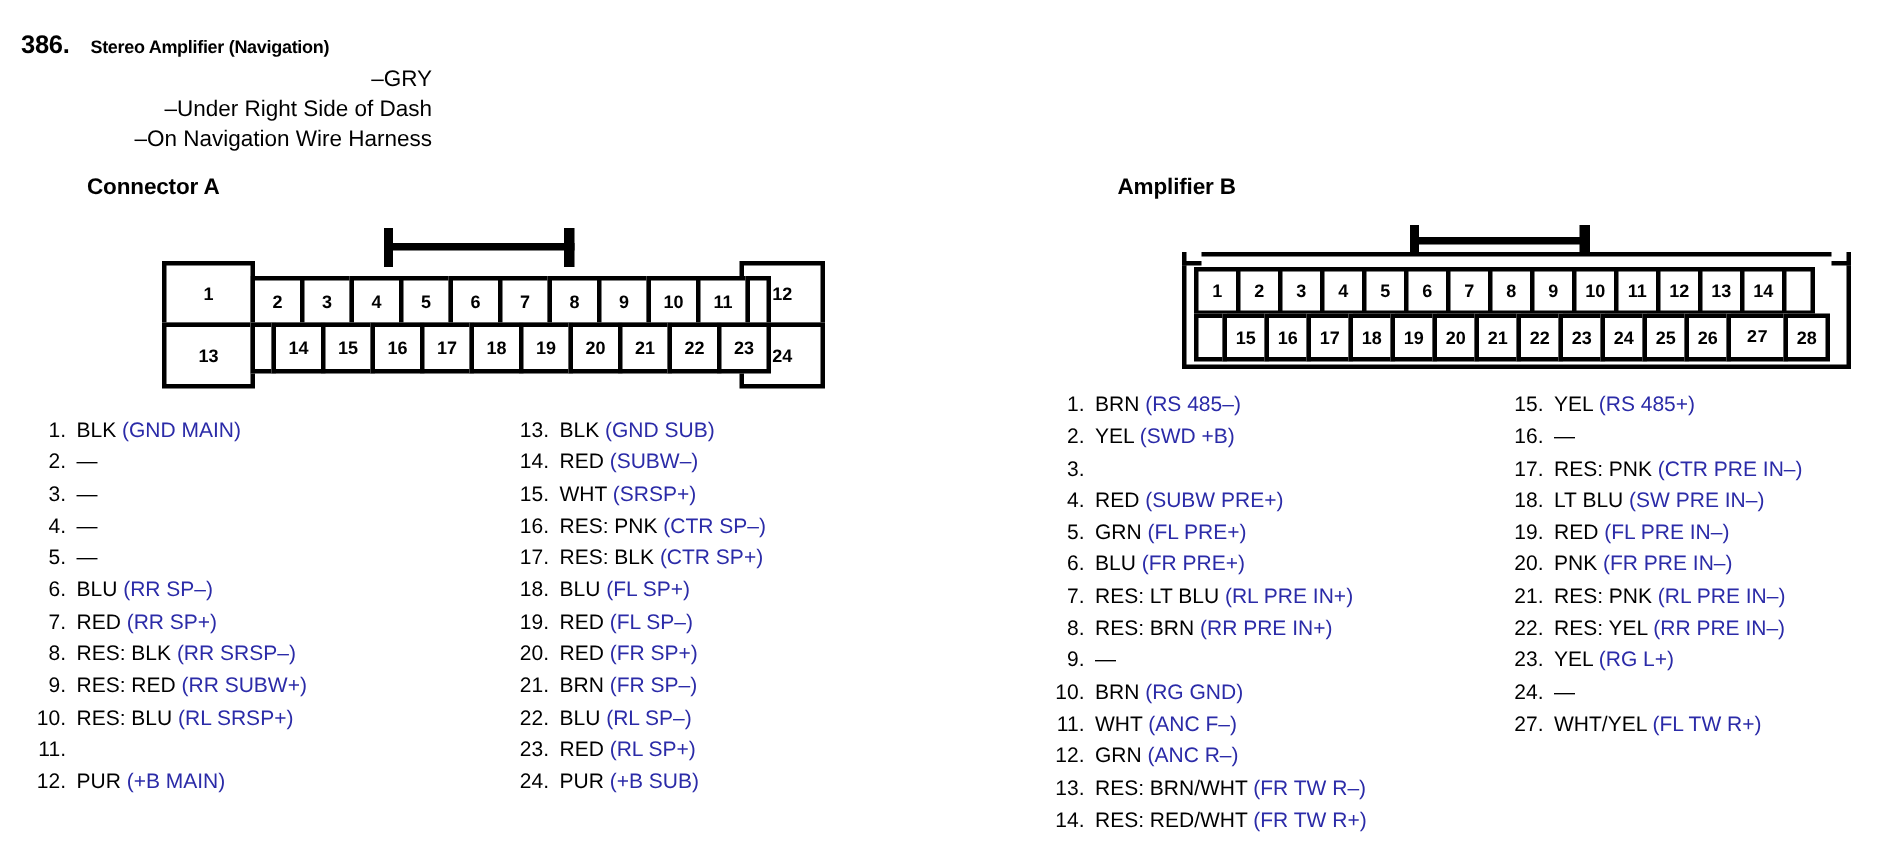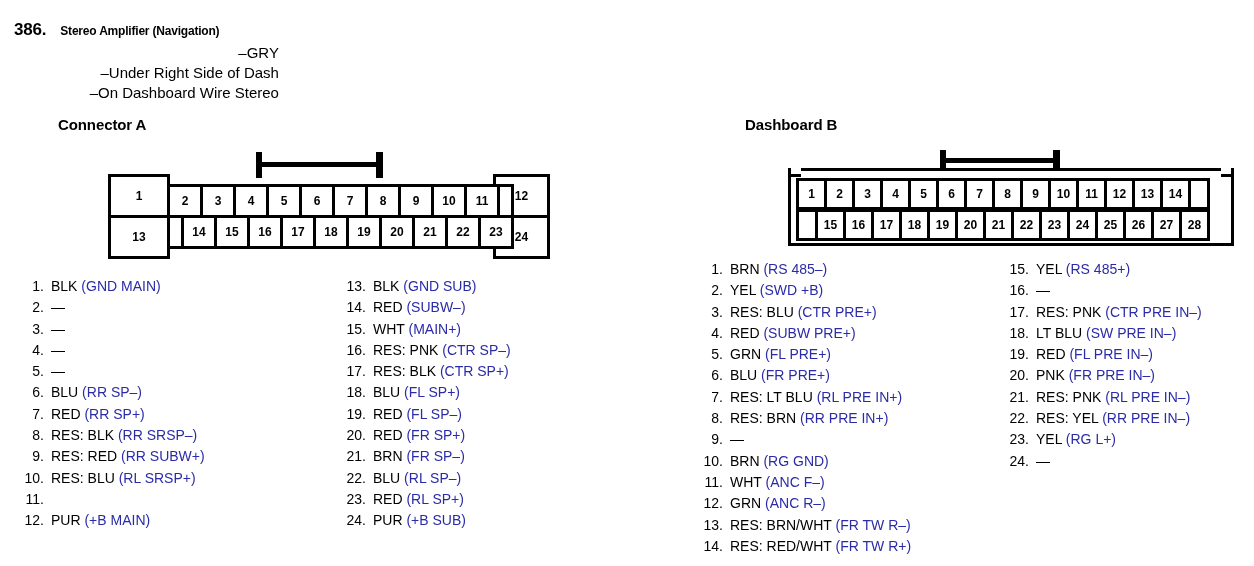--- a/index.html
+++ b/index.html
@@ -69,27 +69,27 @@
     <span class="title-text">Stereo Amplifier (Navigation)</span>
   </div>
   <div class="sub-list">
     <div class="sub-item">
       <span class="dash">–</span><span>GRY</span>
     </div>
     <div class="sub-item">
       <span class="dash">–</span><span>Under Right Side of Dash</span>
     </div>
     <div class="sub-item">
-      <span class="dash">–</span><span>On Dashboard Wire Stereo</span>
+      <span class="dash">–</span><span>On Navigation Wire Harness</span>
     </div>
   </div>
 </div>
 
 <div class="sect-head" id="connA-head">Connector A</div>
-<div class="sect-head" id="connB-head">Dashboard B</div>
+<div class="sect-head" id="connB-head">Amplifier B</div>
 
 <div class="conn" id="connA-fig">
 
   <div class="latch" style="left:0;top:0;width:300px;height:26px;">
     <div class="bar" style="left:148px;top:0;width:6px;height:26px;"></div>
     <div class="bar" style="left:268px;top:0;width:7px;height:26px;"></div>
     <div class="bar" style="left:148px;top:10px;width:127px;height:5px;"></div>
   </div>
 
   <div class="shell" style="position:relative;top:22px;width:442px;height:70px;">
@@ -270,21 +270,21 @@
         </div>
       <div class="cell" style="width:31px;height:32px;">
           <span>24</span>
         </div>
       <div class="cell" style="width:31px;height:32px;">
           <span>25</span>
         </div>
       <div class="cell" style="width:31px;height:32px;">
           <span>26</span>
         </div>
-      <div class="cell" style="width:31px;height:32px;">
+      <div class="cell" style="width:41px;height:32px;font-family:Liberation Mono, monospace;">
           <span>27</span>
         </div>
       <div class="cell" style="width:31px;height:32px;">
           <span>28</span>
         </div>
     </div>
   </div>
 </div>
 
 <div class="pinlist" id="listA1">
@@ -340,21 +340,21 @@
     <div class="pin">
       <span class="idx">13.</span>
       <span class="txt"><span class="wire">BLK</span><span class="sig"> (GND SUB)</span></span>
     </div>
     <div class="pin">
       <span class="idx">14.</span>
       <span class="txt"><span class="wire">RED</span><span class="sig"> (SUBW–)</span></span>
     </div>
     <div class="pin">
       <span class="idx">15.</span>
-      <span class="txt"><span class="wire">WHT</span><span class="sig"> (MAIN+)</span></span>
+      <span class="txt"><span class="wire">WHT</span><span class="sig"> (SRSP+)</span></span>
     </div>
     <div class="pin">
       <span class="idx">16.</span>
       <span class="txt"><span class="wire">RES: PNK</span><span class="sig"> (CTR SP–)</span></span>
     </div>
     <div class="pin">
       <span class="idx">17.</span>
       <span class="txt"><span class="wire">RES: BLK</span><span class="sig"> (CTR SP+)</span></span>
     </div>
     <div class="pin">
@@ -390,21 +390,20 @@
     <div class="pin">
       <span class="idx">1.</span>
       <span class="txt"><span class="wire">BRN</span><span class="sig"> (RS 485–)</span></span>
     </div>
     <div class="pin">
       <span class="idx">2.</span>
       <span class="txt"><span class="wire">YEL</span><span class="sig"> (SWD +B)</span></span>
     </div>
     <div class="pin">
       <span class="idx">3.</span>
-      <span class="txt"><span class="wire">RES: BLU</span><span class="sig"> (CTR PRE+)</span></span>
     </div>
     <div class="pin">
       <span class="idx">4.</span>
       <span class="txt"><span class="wire">RED</span><span class="sig"> (SUBW PRE+)</span></span>
     </div>
     <div class="pin">
       <span class="idx">5.</span>
       <span class="txt"><span class="wire">GRN</span><span class="sig"> (FL PRE+)</span></span>
     </div>
     <div class="pin">
@@ -478,13 +477,17 @@
       <span class="txt"><span class="wire">RES: YEL</span><span class="sig"> (RR PRE IN–)</span></span>
     </div>
     <div class="pin">
       <span class="idx">23.</span>
       <span class="txt"><span class="wire">YEL</span><span class="sig"> (RG L+)</span></span>
     </div>
     <div class="pin">
       <span class="idx">24.</span>
       <span class="txt"><span class="wire">—</span></span>
     </div>
+    <div class="pin">
+      <span class="idx">27.</span>
+      <span class="txt"><span class="wire">WHT/YEL</span><span class="sig"> (FL TW R+)</span></span>
+    </div>
   </div>
 
 </body></html>

